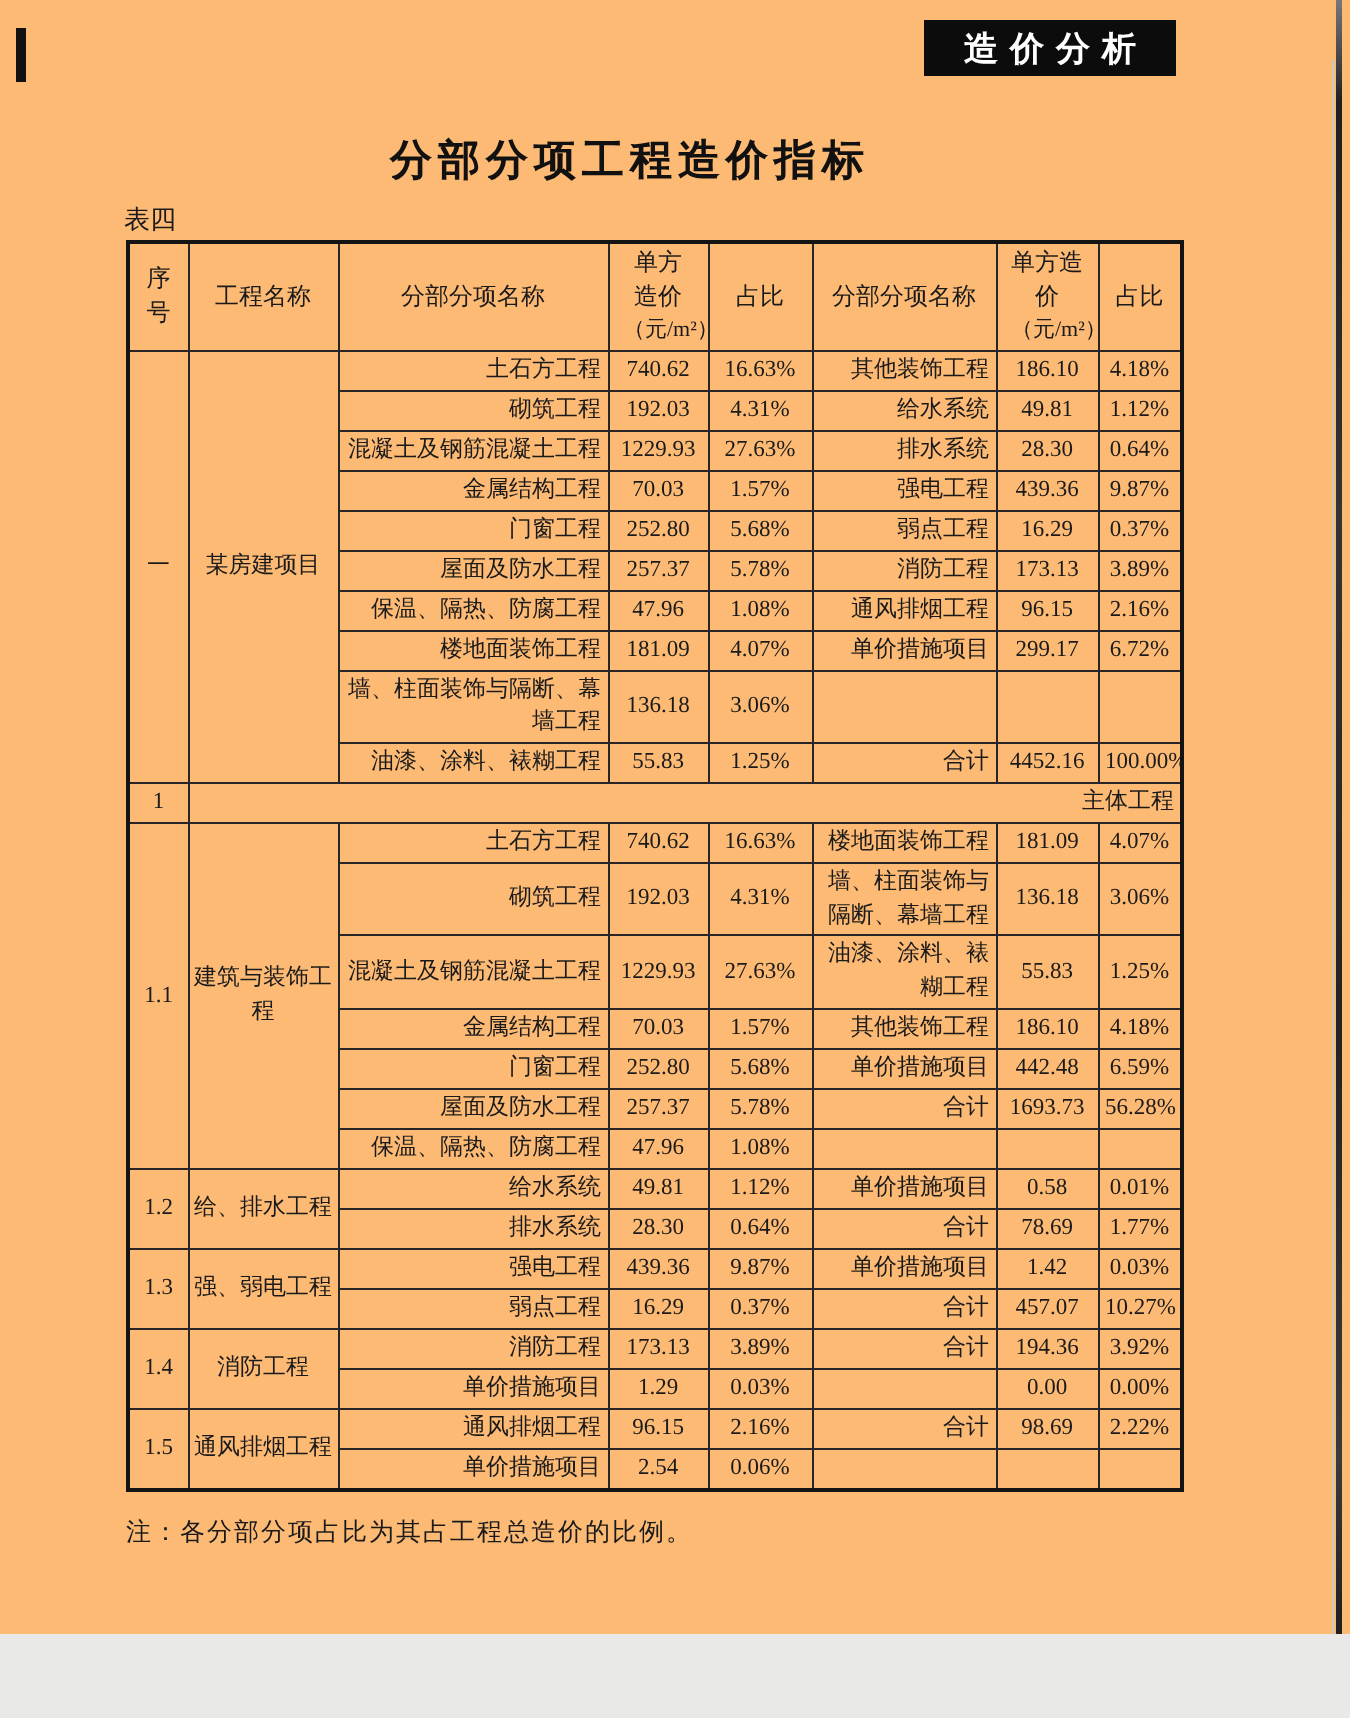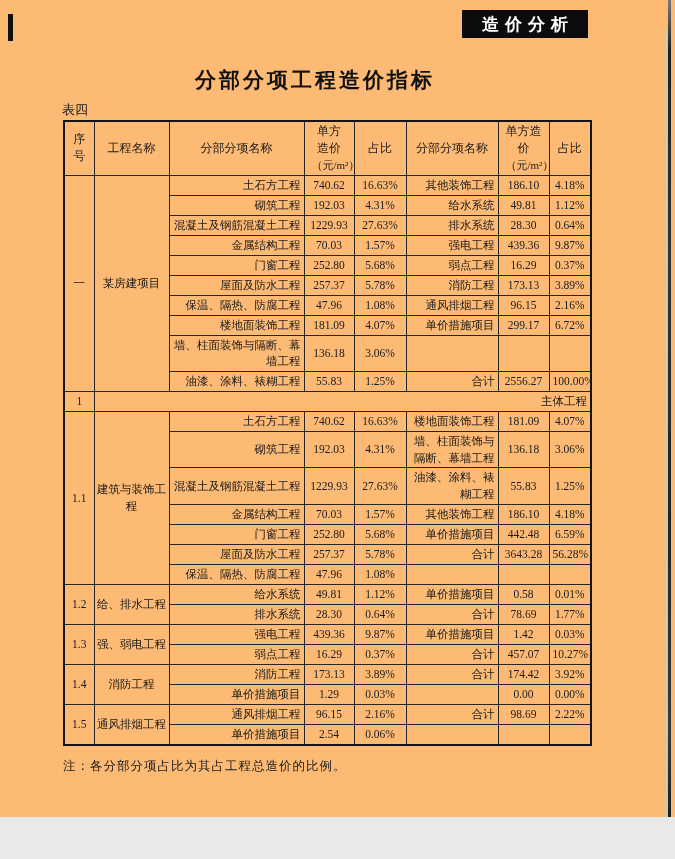--- a/index.html
+++ b/index.html
@@ -163,21 +163,21 @@
             <td class="num">3.06%</td>
             <td class="name"></td>
             <td class="num"></td>
             <td class="num"></td>
           </tr>
           <tr>
             <td class="name">油漆、涂料、裱糊工程</td>
             <td class="num">55.83</td>
             <td class="num">1.25%</td>
             <td class="name">合计</td>
-            <td class="num">2556.27</td>
+            <td class="num">4452.16</td>
             <td class="num">100.00%</td>
           </tr>
           <tr>
             <td class="num gcell">1</td>
             <td class="name" colspan="7">主体工程</td>
           </tr>
           <tr>
             <td class="num gcell" rowspan="7">1.1</td>
             <td class="gname gcell" rowspan="7">建筑与装饰工程</td>
             <td class="name">土石方工程</td>
@@ -217,21 +217,21 @@
             <td class="num">5.68%</td>
             <td class="name">单价措施项目</td>
             <td class="num">442.48</td>
             <td class="num">6.59%</td>
           </tr>
           <tr>
             <td class="name">屋面及防水工程</td>
             <td class="num">257.37</td>
             <td class="num">5.78%</td>
             <td class="name">合计</td>
-            <td class="num">3643.28</td>
+            <td class="num">1693.73</td>
             <td class="num">56.28%</td>
           </tr>
           <tr>
             <td class="name">保温、隔热、防腐工程</td>
             <td class="num">47.96</td>
             <td class="num">1.08%</td>
             <td class="name"></td>
             <td class="num"></td>
             <td class="num"></td>
           </tr>
@@ -271,21 +271,21 @@
             <td class="num">457.07</td>
             <td class="num">10.27%</td>
           </tr>
           <tr>
             <td class="num gcell" rowspan="2">1.4</td>
             <td class="gname gcell" rowspan="2">消防工程</td>
             <td class="name">消防工程</td>
             <td class="num">173.13</td>
             <td class="num">3.89%</td>
             <td class="name">合计</td>
-            <td class="num">174.42</td>
+            <td class="num">194.36</td>
             <td class="num">3.92%</td>
           </tr>
           <tr>
             <td class="name">单价措施项目</td>
             <td class="num">1.29</td>
             <td class="num">0.03%</td>
             <td class="name"></td>
             <td class="num">0.00</td>
             <td class="num">0.00%</td>
           </tr>

